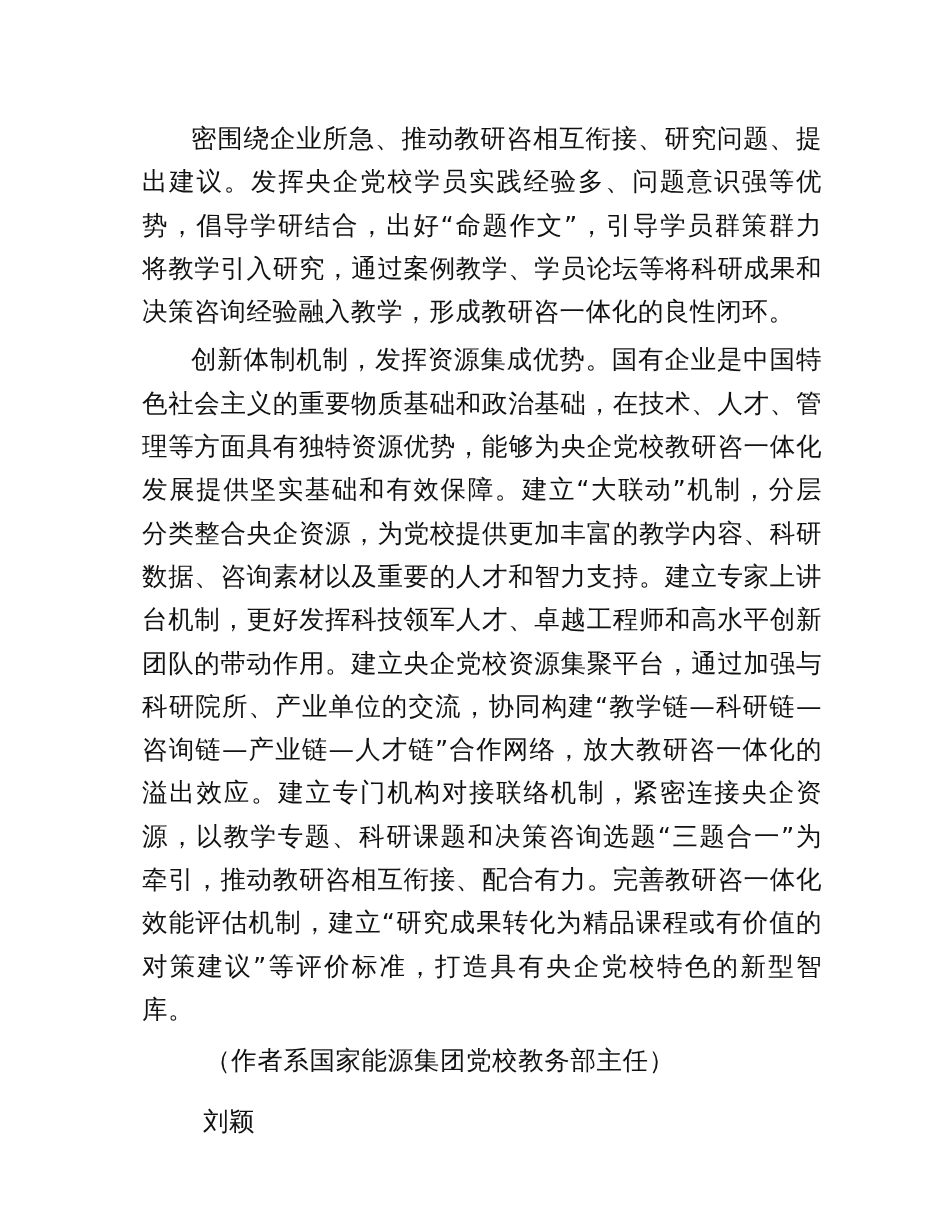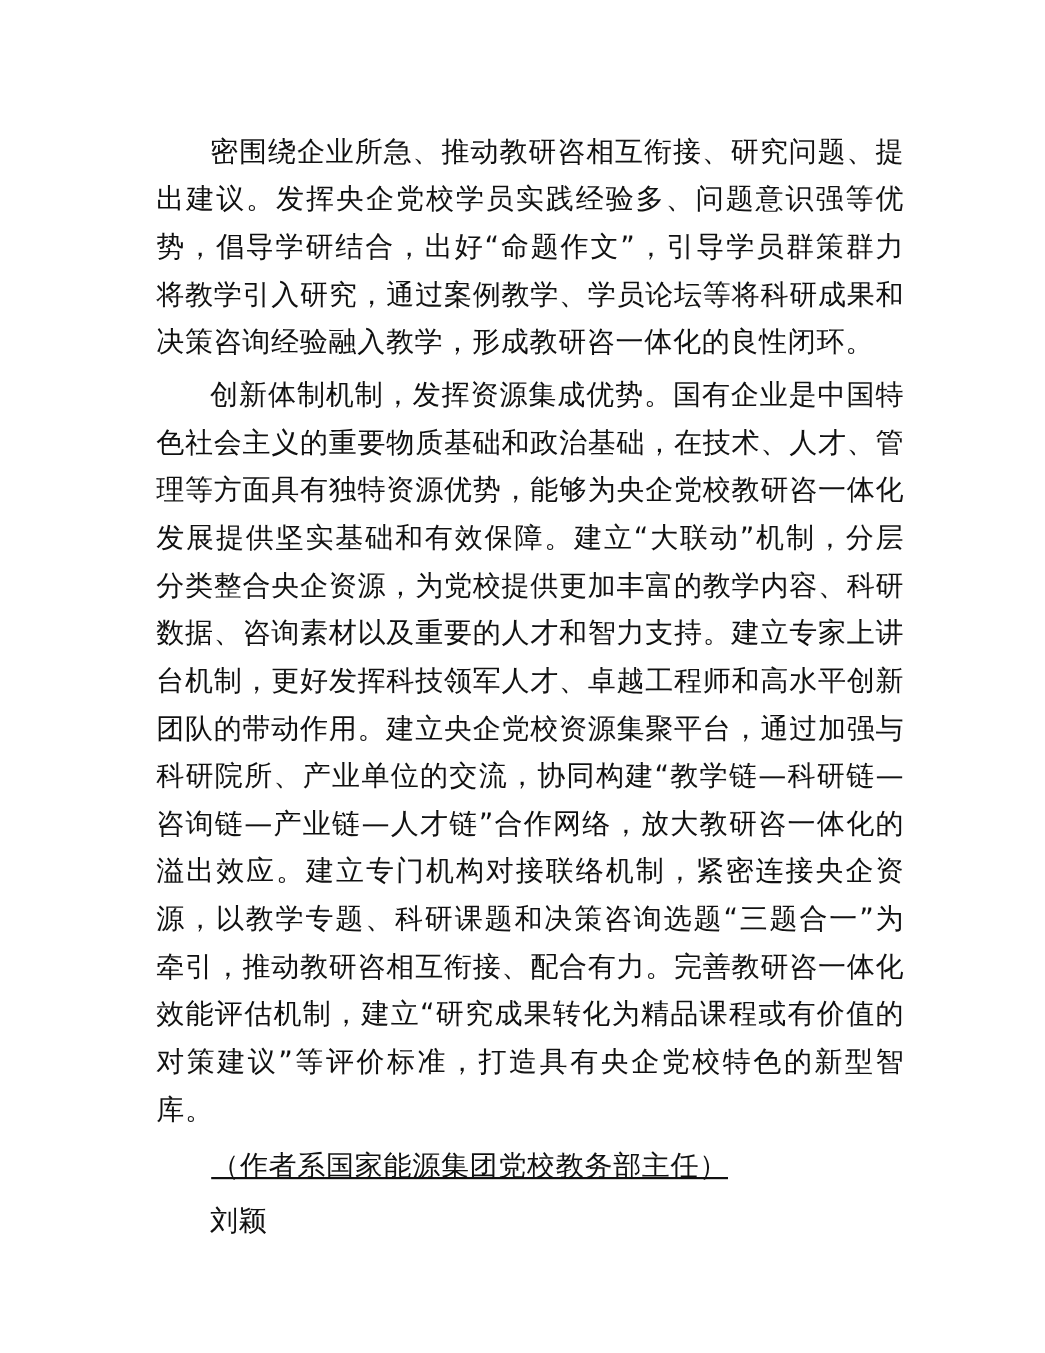--- a/index.html
+++ b/index.html
@@ -3,22 +3,22 @@
 <meta charset="utf-8">
 <style>
   html, body { margin:0; padding:0; background:#ffffff; }
   body { width:950px; height:1230px; position:relative; overflow:hidden; }
   .page { position:absolute; left:142px; top:117px; width:680px;
     font-family:"DejaVu Sans","Liberation Sans",sans-serif; color:#111;
     font-size:25.5px; line-height:43.3px; letter-spacing:0.6px; }
   .para { margin:0; text-indent:49px; text-align:justify; }
   .para.first { text-indent:49px; }
   .gap { height:5px; }
-  .byline { margin:4px; padding-left:46px; margin-top:8px;text-decoration:underline; }
-  .author { margin:0; padding-left:49px; margin-top:6px; }
+  .byline { margin:17px; padding-left:46px; margin-top:8px; }
+  .author { margin:12px; padding-left:49px; margin-top:6px; }
 </style>
 </head>
 <body>
 
 <div class="page">
   <p class="para first">密围绕企业所急、推动教研咨相互衔接、研究问题、提出建议。发挥央企党校学员实践经验多、问题意识强等优势，倡导学研结合，出好“命题作文”，引导学员群策群力将教学引入研究，通过案例教学、学员论坛等将科研成果和决策咨询经验融入教学，形成教研咨一体化的良性闭环。</p>
   <div class="gap"></div>
   <p class="para">创新体制机制，发挥资源集成优势。国有企业是中国特色社会主义的重要物质基础和政治基础，在技术、人才、管理等方面具有独特资源优势，能够为央企党校教研咨一体化发展提供坚实基础和有效保障。建立“大联动”机制，分层分类整合央企资源，为党校提供更加丰富的教学内容、科研数据、咨询素材以及重要的人才和智力支持。建立专家上讲台机制，更好发挥科技领军人才、卓越工程师和高水平创新团队的带动作用。建立央企党校资源集聚平台，通过加强与科研院所、产业单位的交流，协同构建“教学链—科研链—咨询链—产业链—人才链”合作网络，放大教研咨一体化的溢出效应。建立专门机构对接联络机制，紧密连接央企资源，以教学专题、科研课题和决策咨询选题“三题合一”为牵引，推动教研咨相互衔接、配合有力。完善教研咨一体化效能评估机制，建立“研究成果转化为精品课程或有价值的对策建议”等评价标准，打造具有央企党校特色的新型智库。</p>
   <p class="byline">（作者系国家能源集团党校教务部主任）</p>
   <p class="author">刘颖</p>

